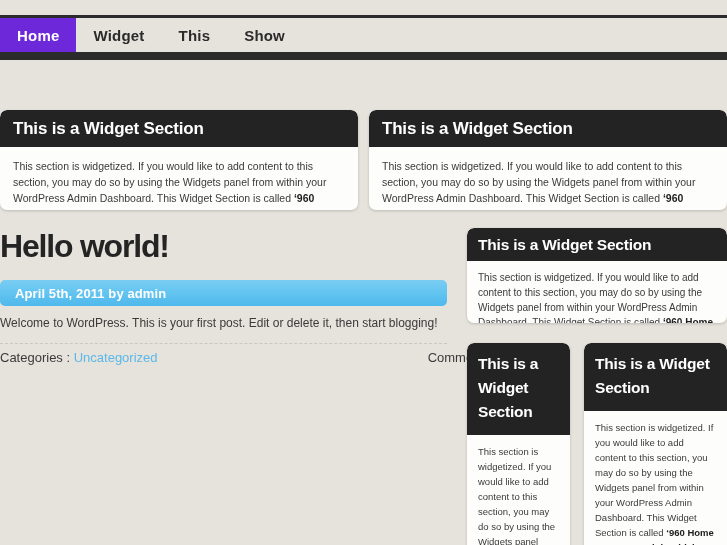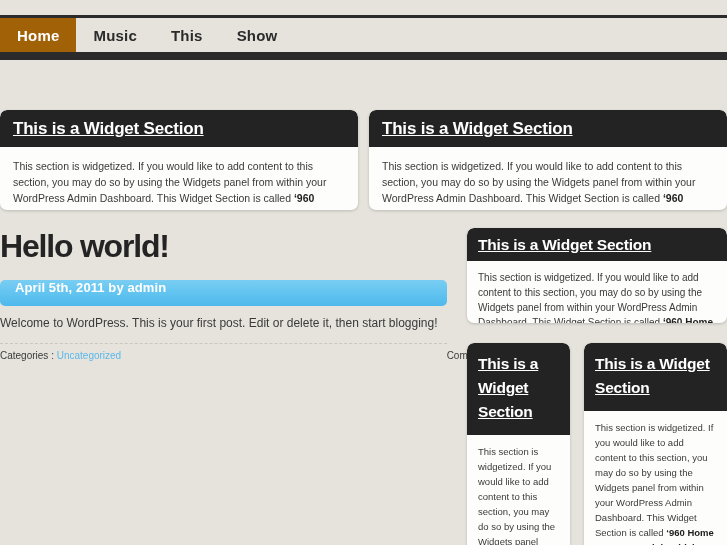--- a/index.html
+++ b/index.html
@@ -46,39 +46,38 @@
     align-items: center;
     padding: 0 17px;
     font-size: 15px;
     font-weight: bold;
     color: #2b2b2b;
     height: 34px;
     letter-spacing: 0.2px;
     cursor: pointer;
   }
   .nav-item.active {
-    background: #a16207;
+    background: #6d28d9;
     color: #ffffff;
   }
 
   
   .widget {
     position: absolute;
     background: #fdfdfc;
     border-radius: 7px;
     box-shadow: 0 1px 3px rgba(0,0,0,0.18);
     overflow: hidden;
   }
   .widget-head {
     background: #232323;
     border-radius: 7px 7px 0 0;
     color: #ffffff;
     font-weight: bold;
     letter-spacing: -0.2px;
-    text-decoration: underline;
   }
   .widget-body {
     color: #3a3a3a;
   }
   .widget-body b { color: #1d1d1d; }
 
   
   .w-top { width: 358px; height: 100px; top: 110px; }
   .w-top#w-top-1 { left: 0; }
   .w-top#w-top-2 { left: 369px; }
@@ -103,20 +102,21 @@
     color: #242424;
     letter-spacing: -1.2px;
   }
   .post-meta-bar {
     position: absolute;
     top: 280px; left: 0;
     width: 447px; height: 26px;
     border-radius: 5px;
     background: linear-gradient(to bottom, #79cdf2 0%, #62c4f0 50%, #4fb8ec 100%);
     display: flex;
+    align-items: center;
     padding-left: 15px;
   }
   .post-meta-text {
     font-size: 13px;
     font-weight: bold;
     color: #ffffff;
     letter-spacing: 0.1px;
   }
   .post-excerpt {
     position: absolute;
@@ -131,21 +131,21 @@
     top: 343px; left: 0;
     width: 447px;
     border-top: 1px dashed #cbc7be;
   }
   .post-footer {
     position: absolute;
     top: 350px; left: 0;
     width: 510px;
     display: flex;
     justify-content: space-between;
-    font-size: 10px;
+    font-size: 13px;
     color: #3a3a3a;
   }
   .post-footer a {
     color: #5bb8ea;
     text-decoration: none;
     cursor: pointer;
   }
   .footer-seg { white-space: pre; }
 
   
@@ -189,21 +189,21 @@
 
 <div class="nav-top-rule"></div>
 <div class="nav-bar"></div>
 <div class="nav-bottom-rule"></div>
 
 <ul class="nav-list">
   <li class="nav-item active">
       <span>Home</span>
     </li>
   <li class="nav-item">
-      <span>Music</span>
+      <span>Widget</span>
     </li>
   <li class="nav-item">
       <span>This</span>
     </li>
   <li class="nav-item">
       <span>Show</span>
     </li>
 </ul>
 
 <div class="widget w-top" id="w-top-1">

